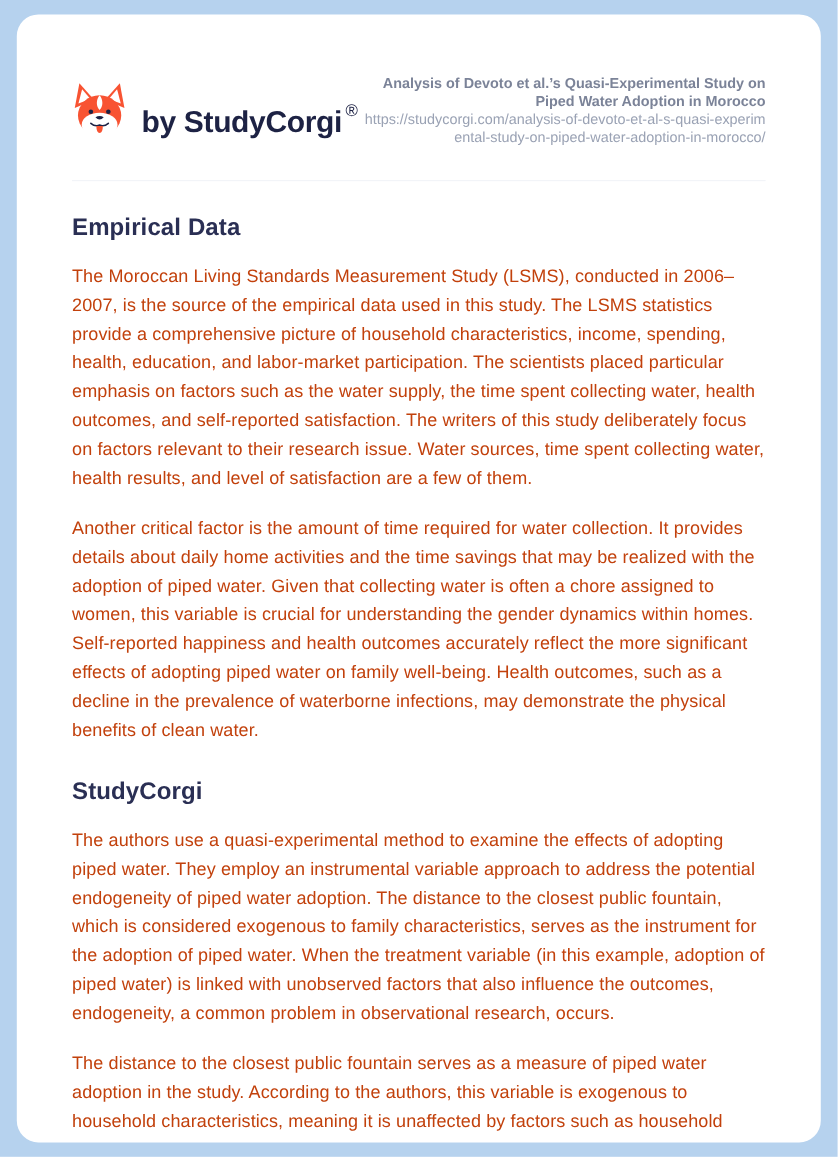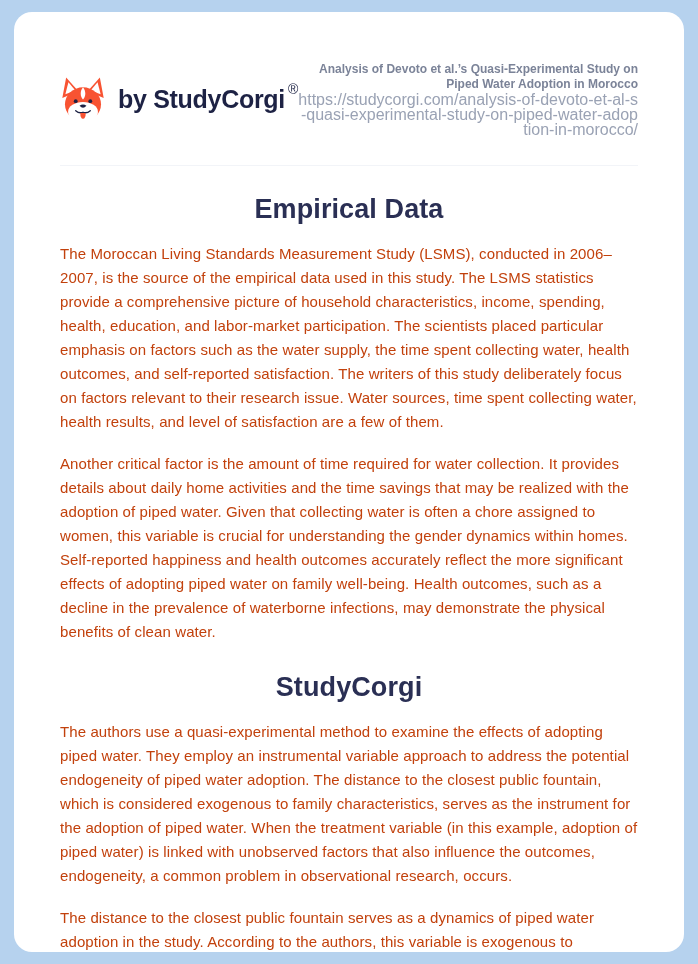--- a/index.html
+++ b/index.html
@@ -21,21 +21,21 @@
   }
   .header {
     display: flex;
     justify-content: space-between;
     align-items: center;
     padding-bottom: 28px;
     border-bottom: 1px solid #f2f4f8;
   }
   .brand {
     display: flex;
-    align-items: center;
+    align-items: flex-end;
     gap: 12px;
     cursor: pointer;
   }
   .brand svg { display: block; }
   .brand-text {
     font-size: 25px;
     font-weight: bold;
     color: #1d2244;
     letter-spacing: -0.3px;
     white-space: nowrap;
@@ -54,32 +54,31 @@
     text-align: right;
   }
   .doc-title {
     font-size: 12px;
     font-weight: bold;
     color: #7b8398;
     line-height: 15px;
     margin-bottom: 0;
   }
   .doc-url {
-    font-size: 16px;
+    font-size: 12px;
     color: #9aa2b4;
     line-height: 15px;
     word-break: break-all;
   }
   .section-heading {
-    font-size: 27px;
+    font-size: 20px;
     font-weight: bold;
     color: #2a2f54;
     letter-spacing: 0.1px;
     margin: 28px 0 17px 0;
-    text-align: center;
   }
   .article p {
     font-size: 15px;
     line-height: 24px;
     color: #c2410c;
     letter-spacing: 0.1px;
     margin-bottom: 18px;
   }
 </style>
 </head>
@@ -125,17 +124,17 @@
   </div>
 
   <div class="article">
 
     <h2 class="section-heading">Empirical Data</h2>
     <p>The Moroccan Living Standards Measurement Study (LSMS), conducted in 2006–2007, is the source of the empirical data used in this study. The LSMS statistics provide a comprehensive picture of household characteristics, income, spending, health, education, and labor-market participation. The scientists placed particular emphasis on factors such as the water supply, the time spent collecting water, health outcomes, and self-reported satisfaction. The writers of this study deliberately focus on factors relevant to their research issue. Water sources, time spent collecting water, health results, and level of satisfaction are a few of them.</p>
     <p>Another critical factor is the amount of time required for water collection. It provides details about daily home activities and the time savings that may be realized with the adoption of piped water. Given that collecting water is often a chore assigned to women, this variable is crucial for understanding the gender dynamics within homes. Self-reported happiness and health outcomes accurately reflect the more significant effects of adopting piped water on family well-being. Health outcomes, such as a decline in the prevalence of waterborne infections, may demonstrate the physical benefits of clean water.</p>
 
     <h2 class="section-heading">StudyCorgi</h2>
     <p>The authors use a quasi-experimental method to examine the effects of adopting piped water. They employ an instrumental variable approach to address the potential endogeneity of piped water adoption. The distance to the closest public fountain, which is considered exogenous to family characteristics, serves as the instrument for the adoption of piped water. When the treatment variable (in this example, adoption of piped water) is linked with unobserved factors that also influence the outcomes, endogeneity, a common problem in observational research, occurs.</p>
-    <p>The distance to the closest public fountain serves as a dynamics of piped water adoption in the study. According to the authors, this variable is exogenous to household characteristics, meaning it is unaffected by factors such as household</p>
+    <p>The distance to the closest public fountain serves as a measure of piped water adoption in the study. According to the authors, this variable is exogenous to household characteristics, meaning it is unaffected by factors such as household</p>
 
   </div>
 
 </div>
 
 </body></html>

